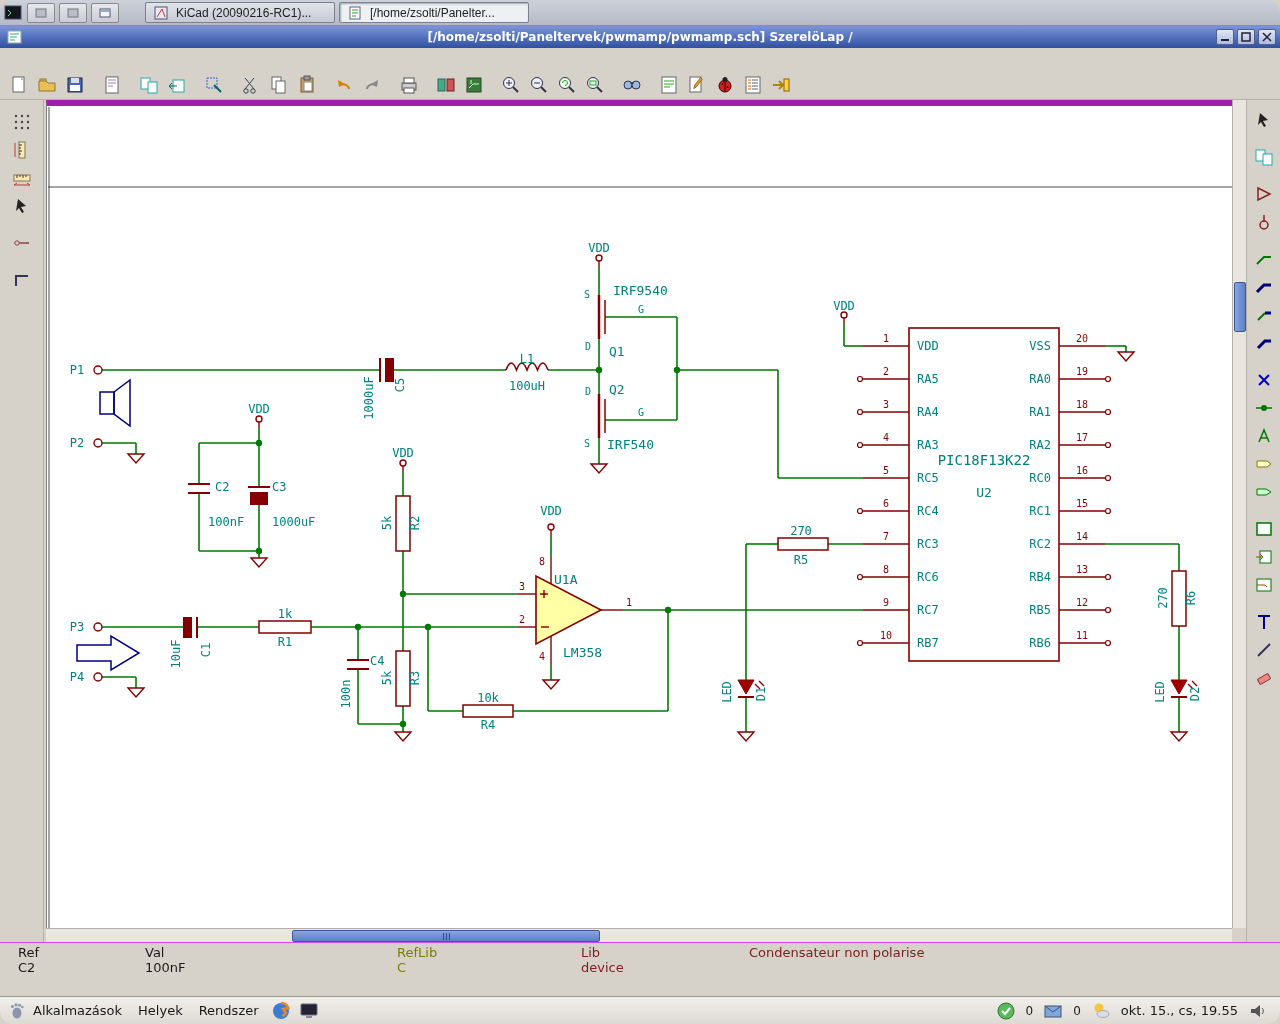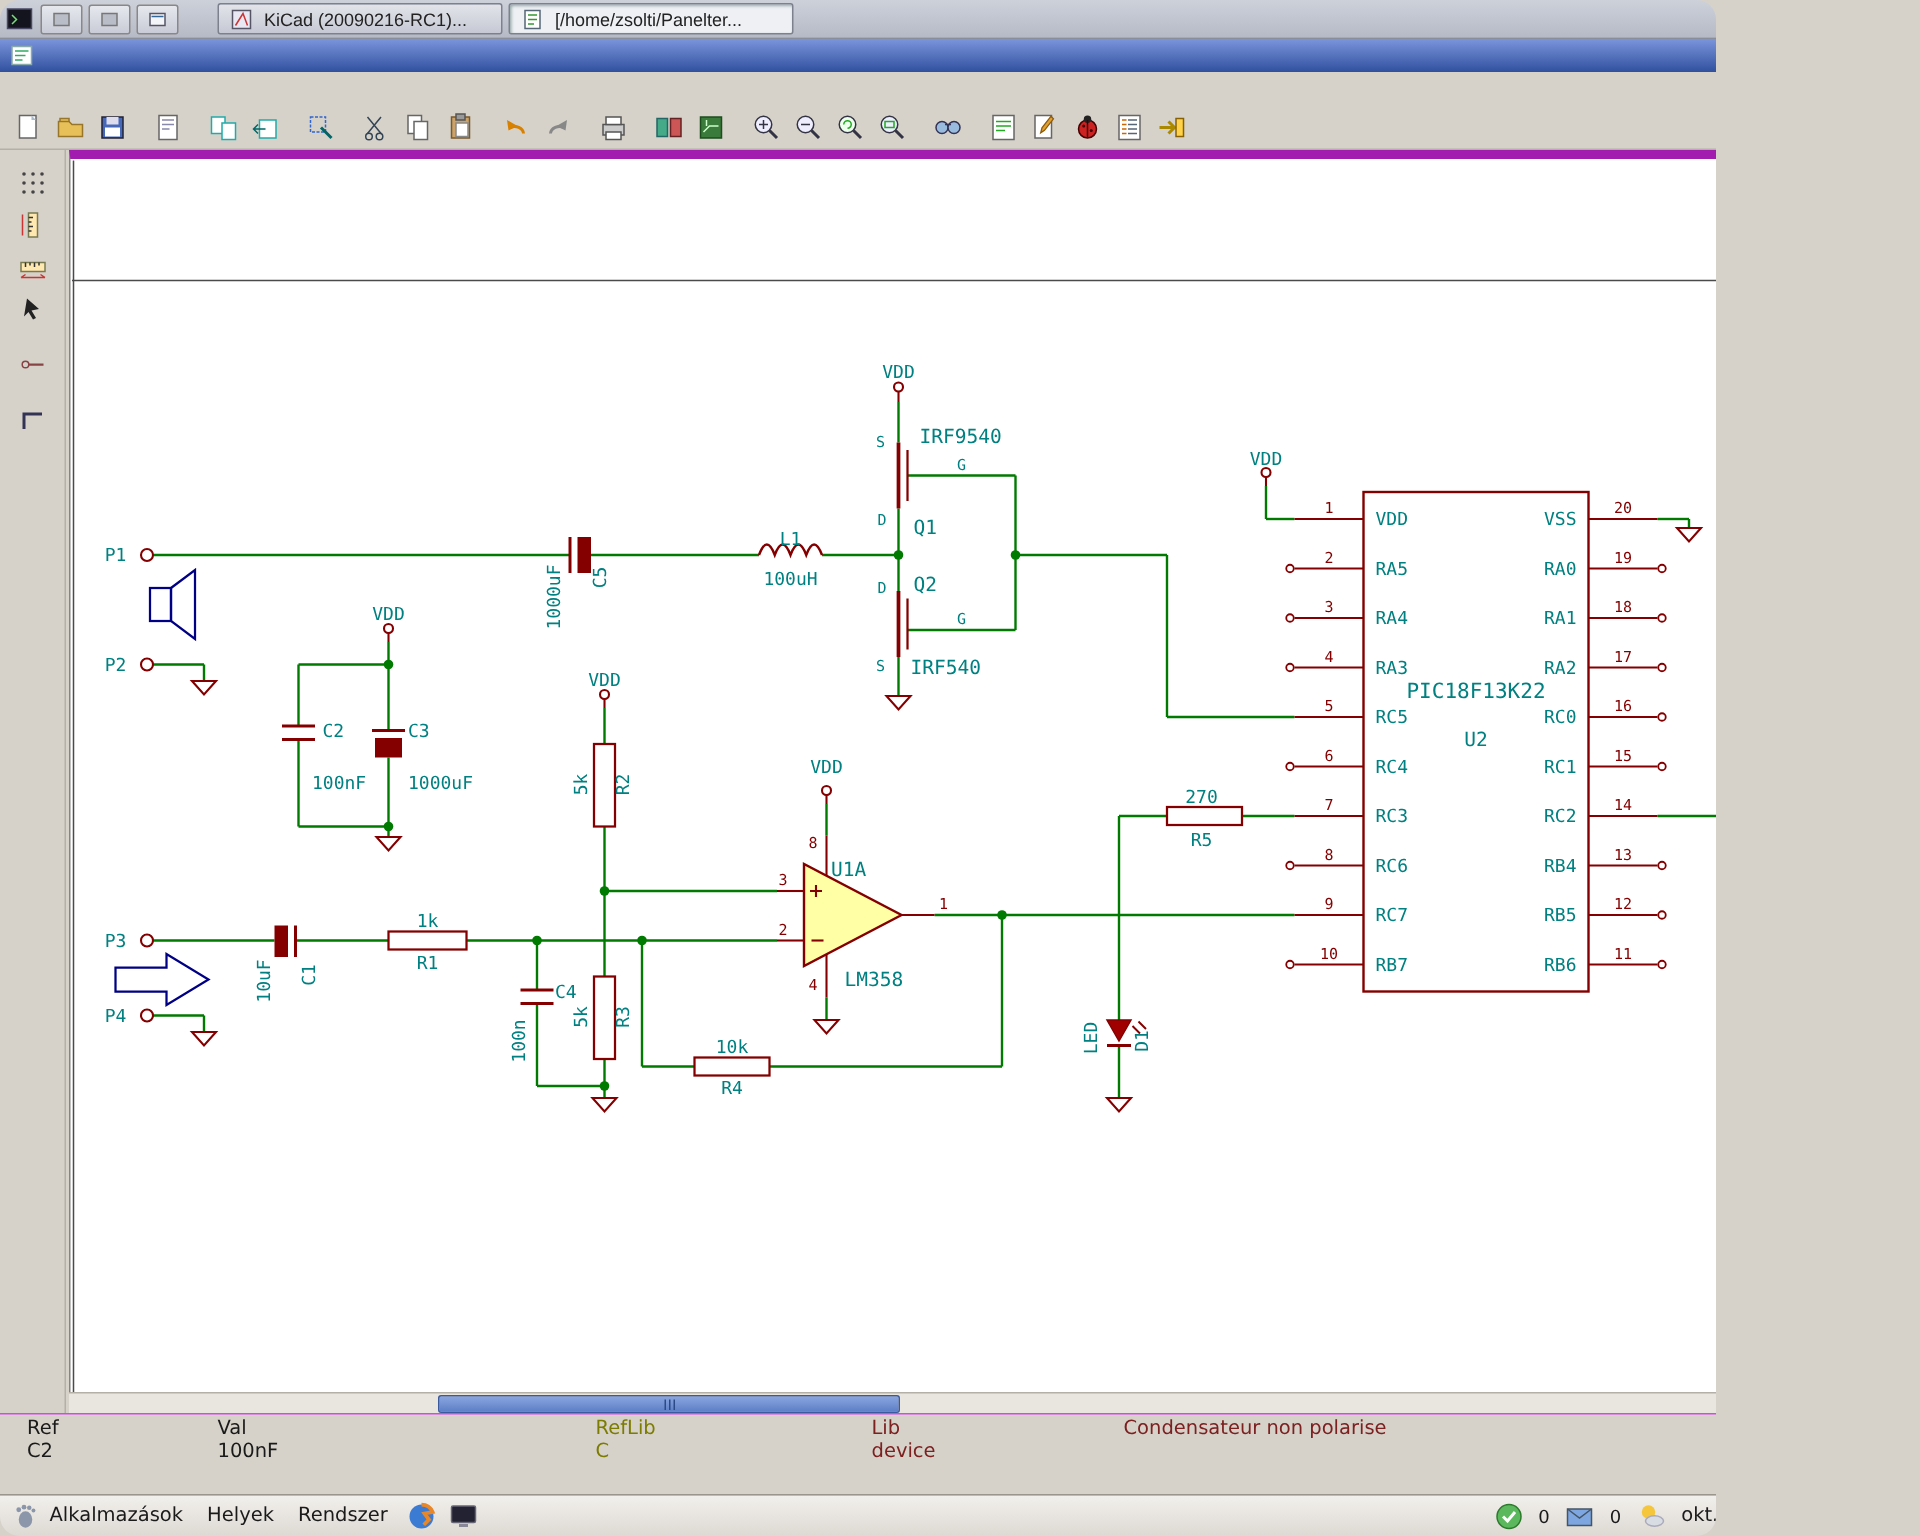--- a/index.html
+++ b/index.html
@@ -1,17 +1,17 @@
 <!DOCTYPE html>
 <html><head>
 <meta charset="utf-8">
 <style>
   * { margin:0; padding:0; box-sizing:border-box; }
   html,body { width:1280px; height:1024px; font-family:"DejaVu Sans", sans-serif; background:#d6d2ca; overflow:hidden; }
-  #screen { position:relative; width:1144px; height:1024px; background:#d6d2ca; overflow:hidden;border-radius:13px; }
+  #screen { position:relative; width:1280px; height:1024px; background:#d6d2ca; overflow:hidden;border-radius:13px; }
 
   
   #top-taskbar { position:absolute; left:0; top:0; width:1280px; height:26px;
     background:linear-gradient(#cdd1da,#b6bac6); border-bottom:1px solid #8a8e9a;
     display:flex; align-items:center; gap:4px; padding:0 3px; }
   .mini-icon { width:20px; height:20px; display:flex; align-items:center; justify-content:center; }
   .win-btn-sm { width:28px; height:20px; background:linear-gradient(#e6e8ee,#c9ccd6);
     border:1px solid #888; border-radius:2px; display:flex; align-items:center; justify-content:center; }
   .task-btn { width:190px; height:21px; background:linear-gradient(#e2e4ea,#c6c9d4);
     border:1px solid #7d818e; border-radius:2px; display:flex; align-items:center; gap:5px;
@@ -135,20 +135,21 @@
     </button>
   </div>
 
   <div id="titlebar">
     <span class="mini-icon">
       <svg width="17" height="17">
           <rect x="2" y="2" width="13" height="12" fill="#fff" stroke="#8aa"></rect>
           <path d="M4 5h9M4 8h7M4 11h5" stroke="#3a6"></path>
         </svg>
     </span>
+    <div id="title-text">[/home/zsolti/Paneltervek/pwmamp/pwmamp.sch]  SzerelöLap /</div>
     <div id="titlebar-right">
       <span class="tb-winbtn">
           <svg width="10" height="10">
             <path d="M1 8h8" stroke="#223" stroke-width="2"></path>
           </svg>
         </span>
       <span class="tb-winbtn">
           <svg width="10" height="10">
             <rect x="1" y="1" width="8" height="8" fill="none" stroke="#223" stroke-width="1.5"></rect>
           </svg>

